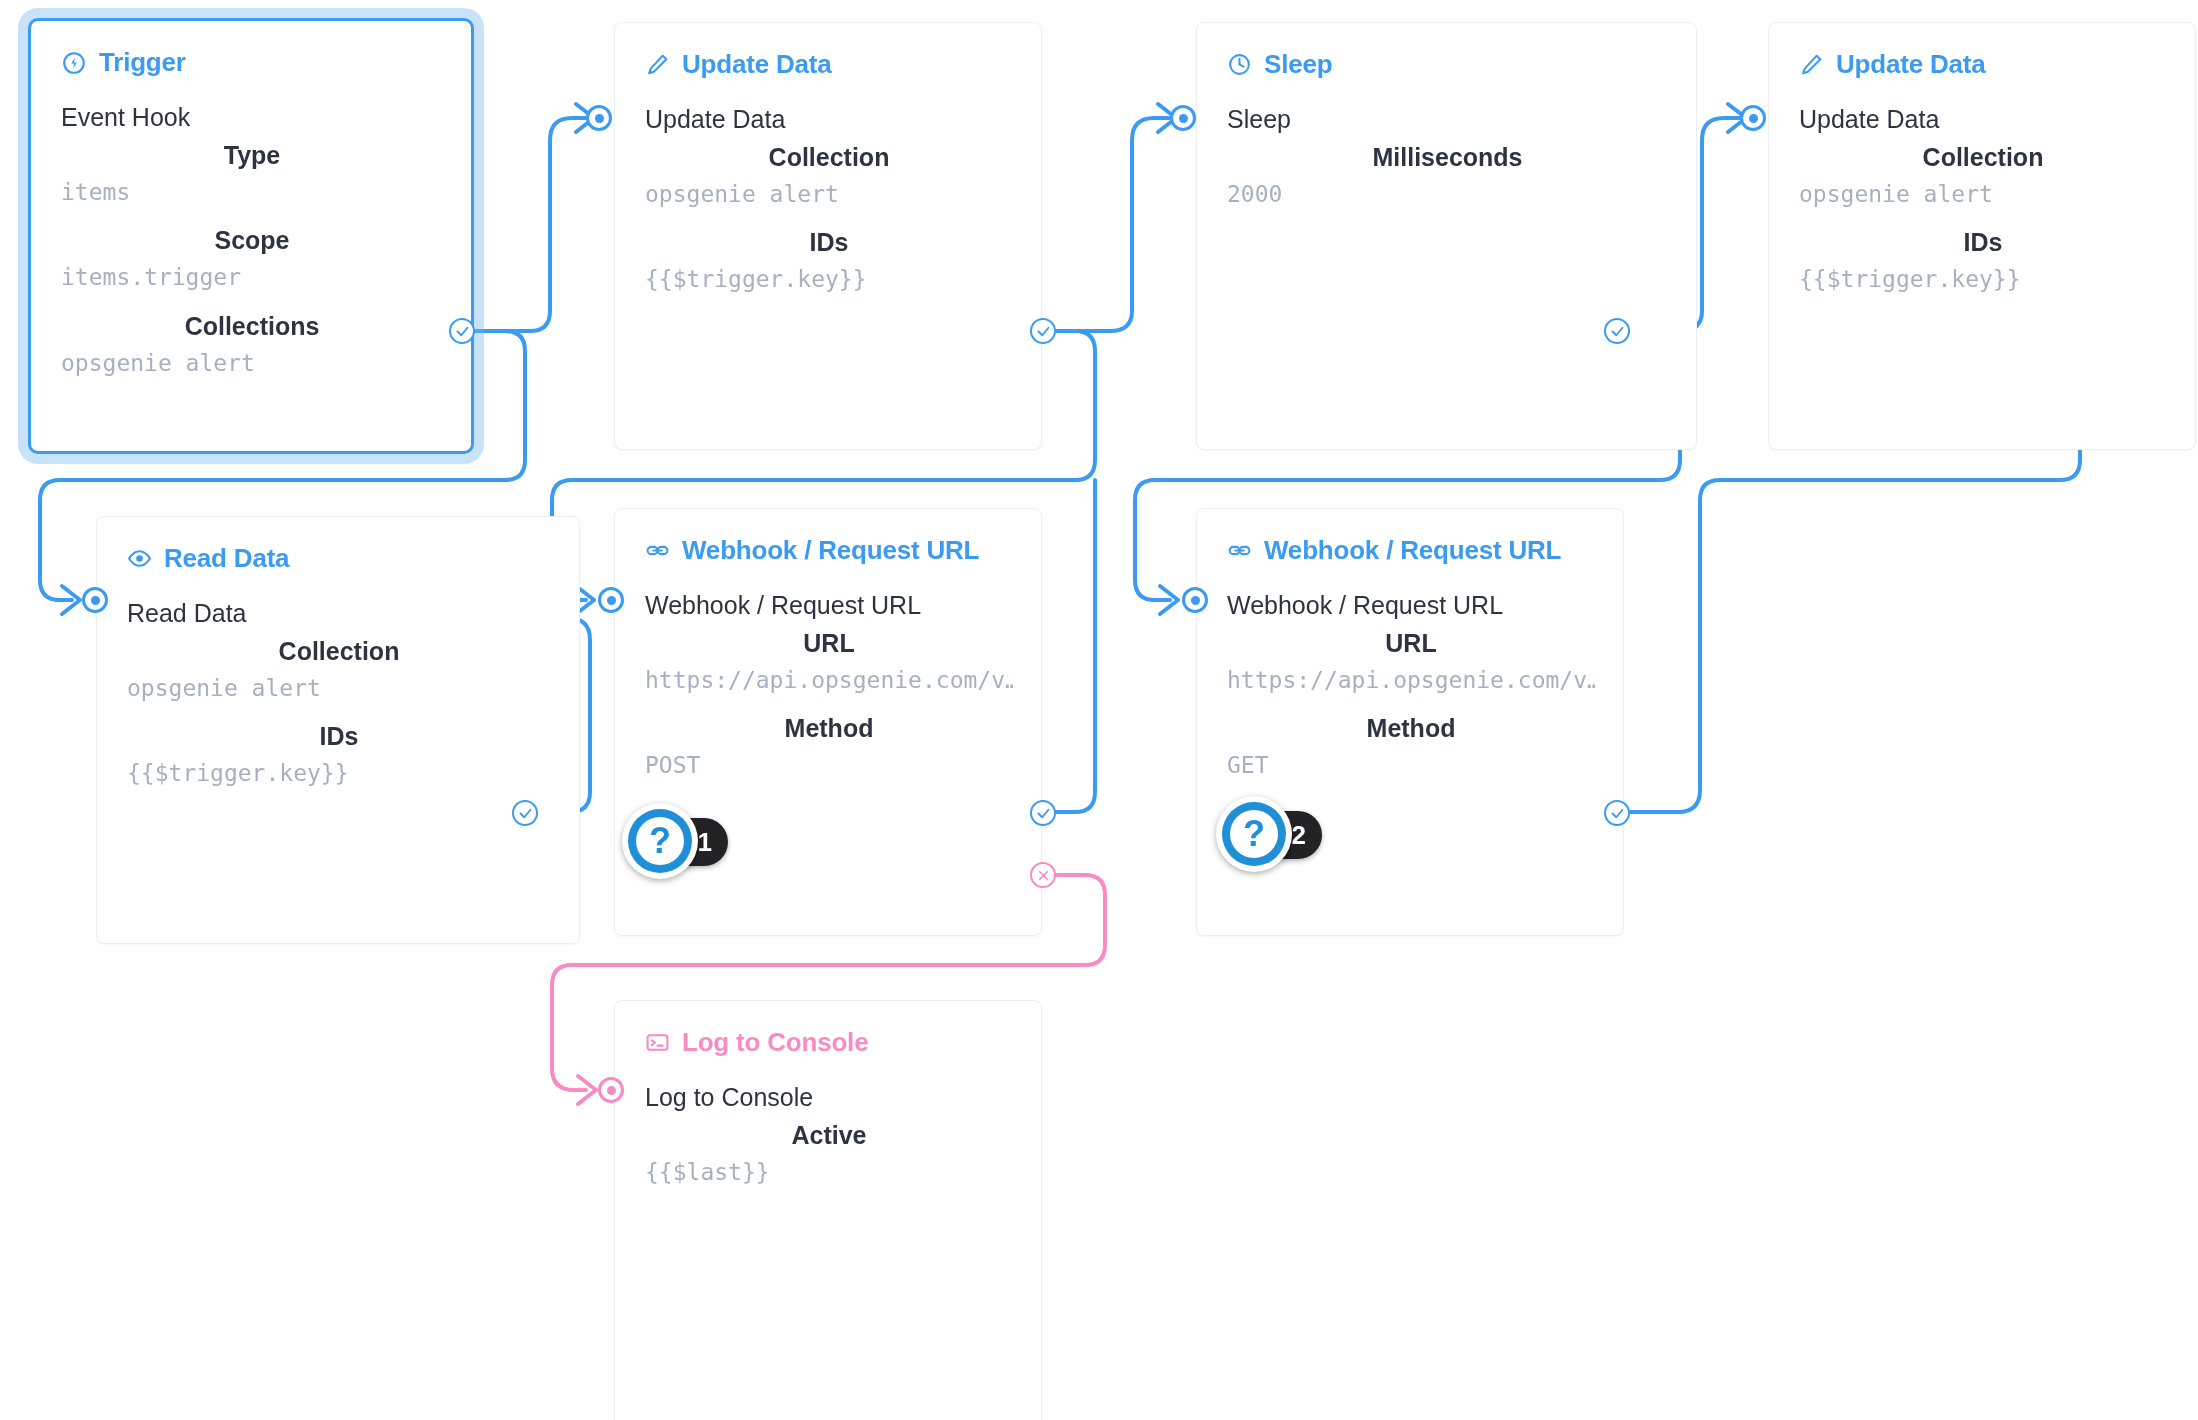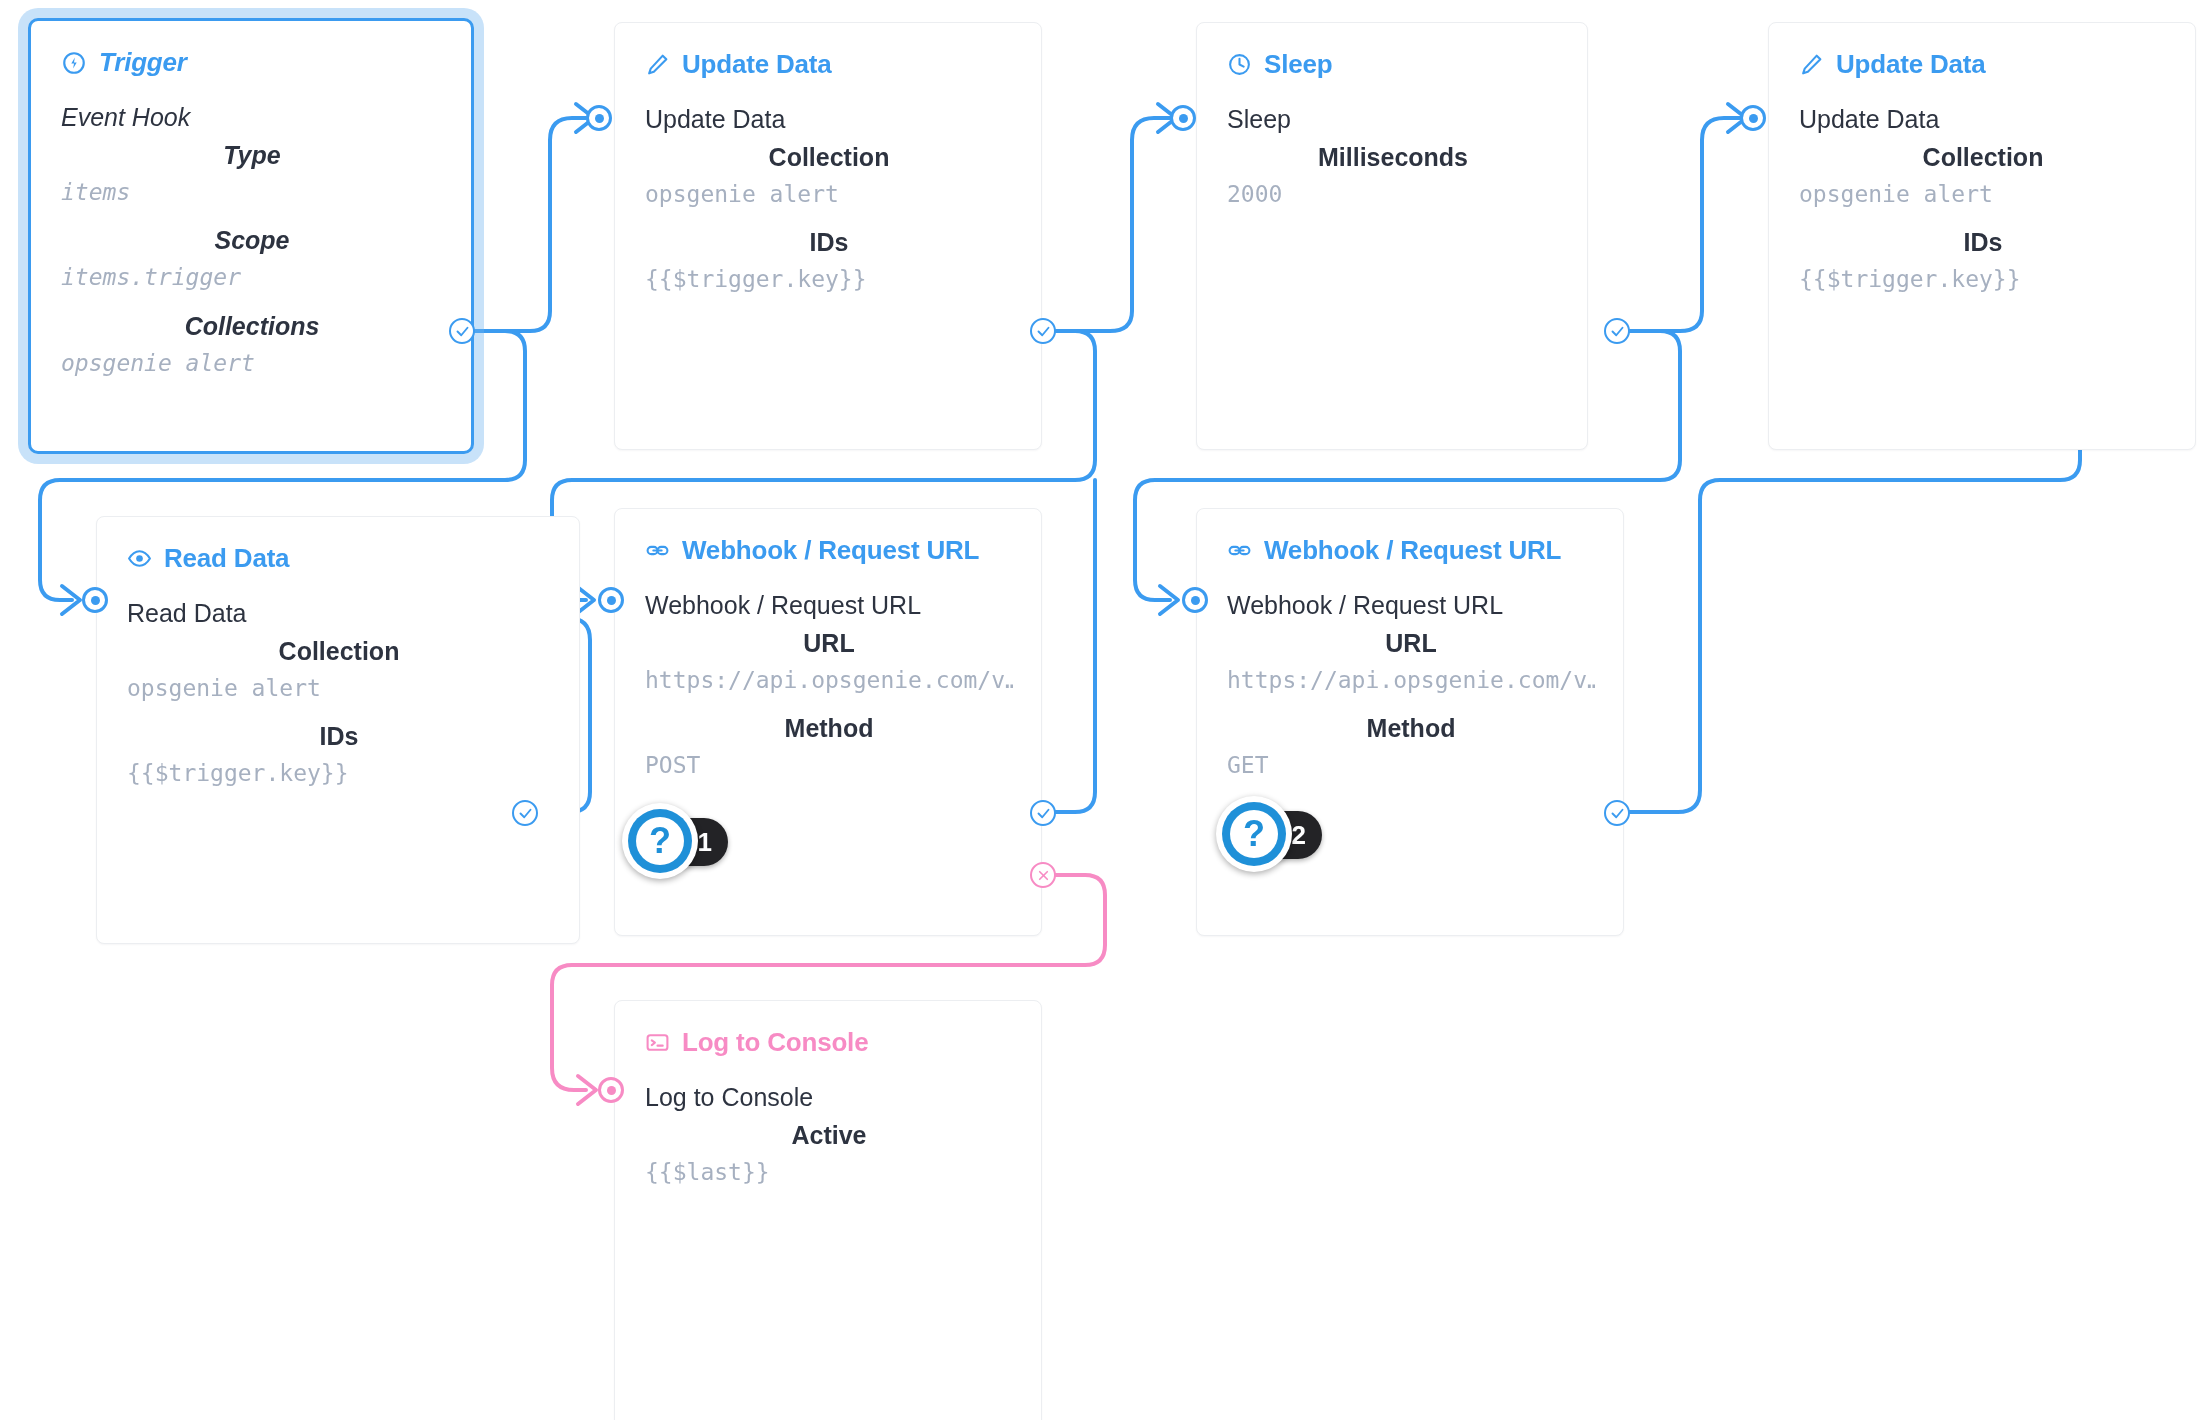--- a/index.html
+++ b/index.html
@@ -42,21 +42,20 @@
     border: 3px solid #3b9bf0;
     border-radius: 10px;
     box-shadow: 0 0 0 10px rgba(110,178,240,0.38);
     padding: 0;
     display: flex;
     flex-direction: column;
   }
   .trigger-body {
     padding: 26px 28px 16px 30px;
     flex: 1;
-    font-style: italic;
   }
   .trigger-foot {
     border-top: 1px solid #eceef1;
     padding: 16px 28px 18px 30px;
     display: flex;
     align-items: center;
     gap: 14px;
   }
   .status-dot {
     width: 14px;
@@ -286,21 +285,21 @@
     <div class="node-label strong">IDs</div>
     <div class="node-value last">{{$trigger.key}}</div>
   </div>
   <div class="port in" style="left:586px; top:105px;"></div>
   <div class="port resolve" style="left:1030px; top:318px;">
     <svg width="15" height="15" viewBox="0 0 24 24" fill="none" stroke="#3b9bf0" stroke-width="3" stroke-linecap="round" stroke-linejoin="round">
       <polyline points="4,12 10,18 20,6"></polyline>
     </svg>
   </div>
 
-  <div class="node" style="left:1196px; top:22px; width:392px; height:428px;">
+  <div class="node" style="left:1196px; top:22px; width:501px; height:428px;">
     <div class="node-head">
       <span class="hicon">
         <svg width="25" height="25" viewBox="0 0 24 24" fill="none" stroke="#3b9bf0" stroke-width="2" stroke-linecap="round" stroke-linejoin="round">
           <circle cx="12" cy="12" r="9"></circle>
           <polyline points="12,6.5 12,12 16,14"></polyline>
         </svg>
       </span>
       <span class="node-title">Sleep</span>
     </div>
     <div class="node-label">Sleep</div>

